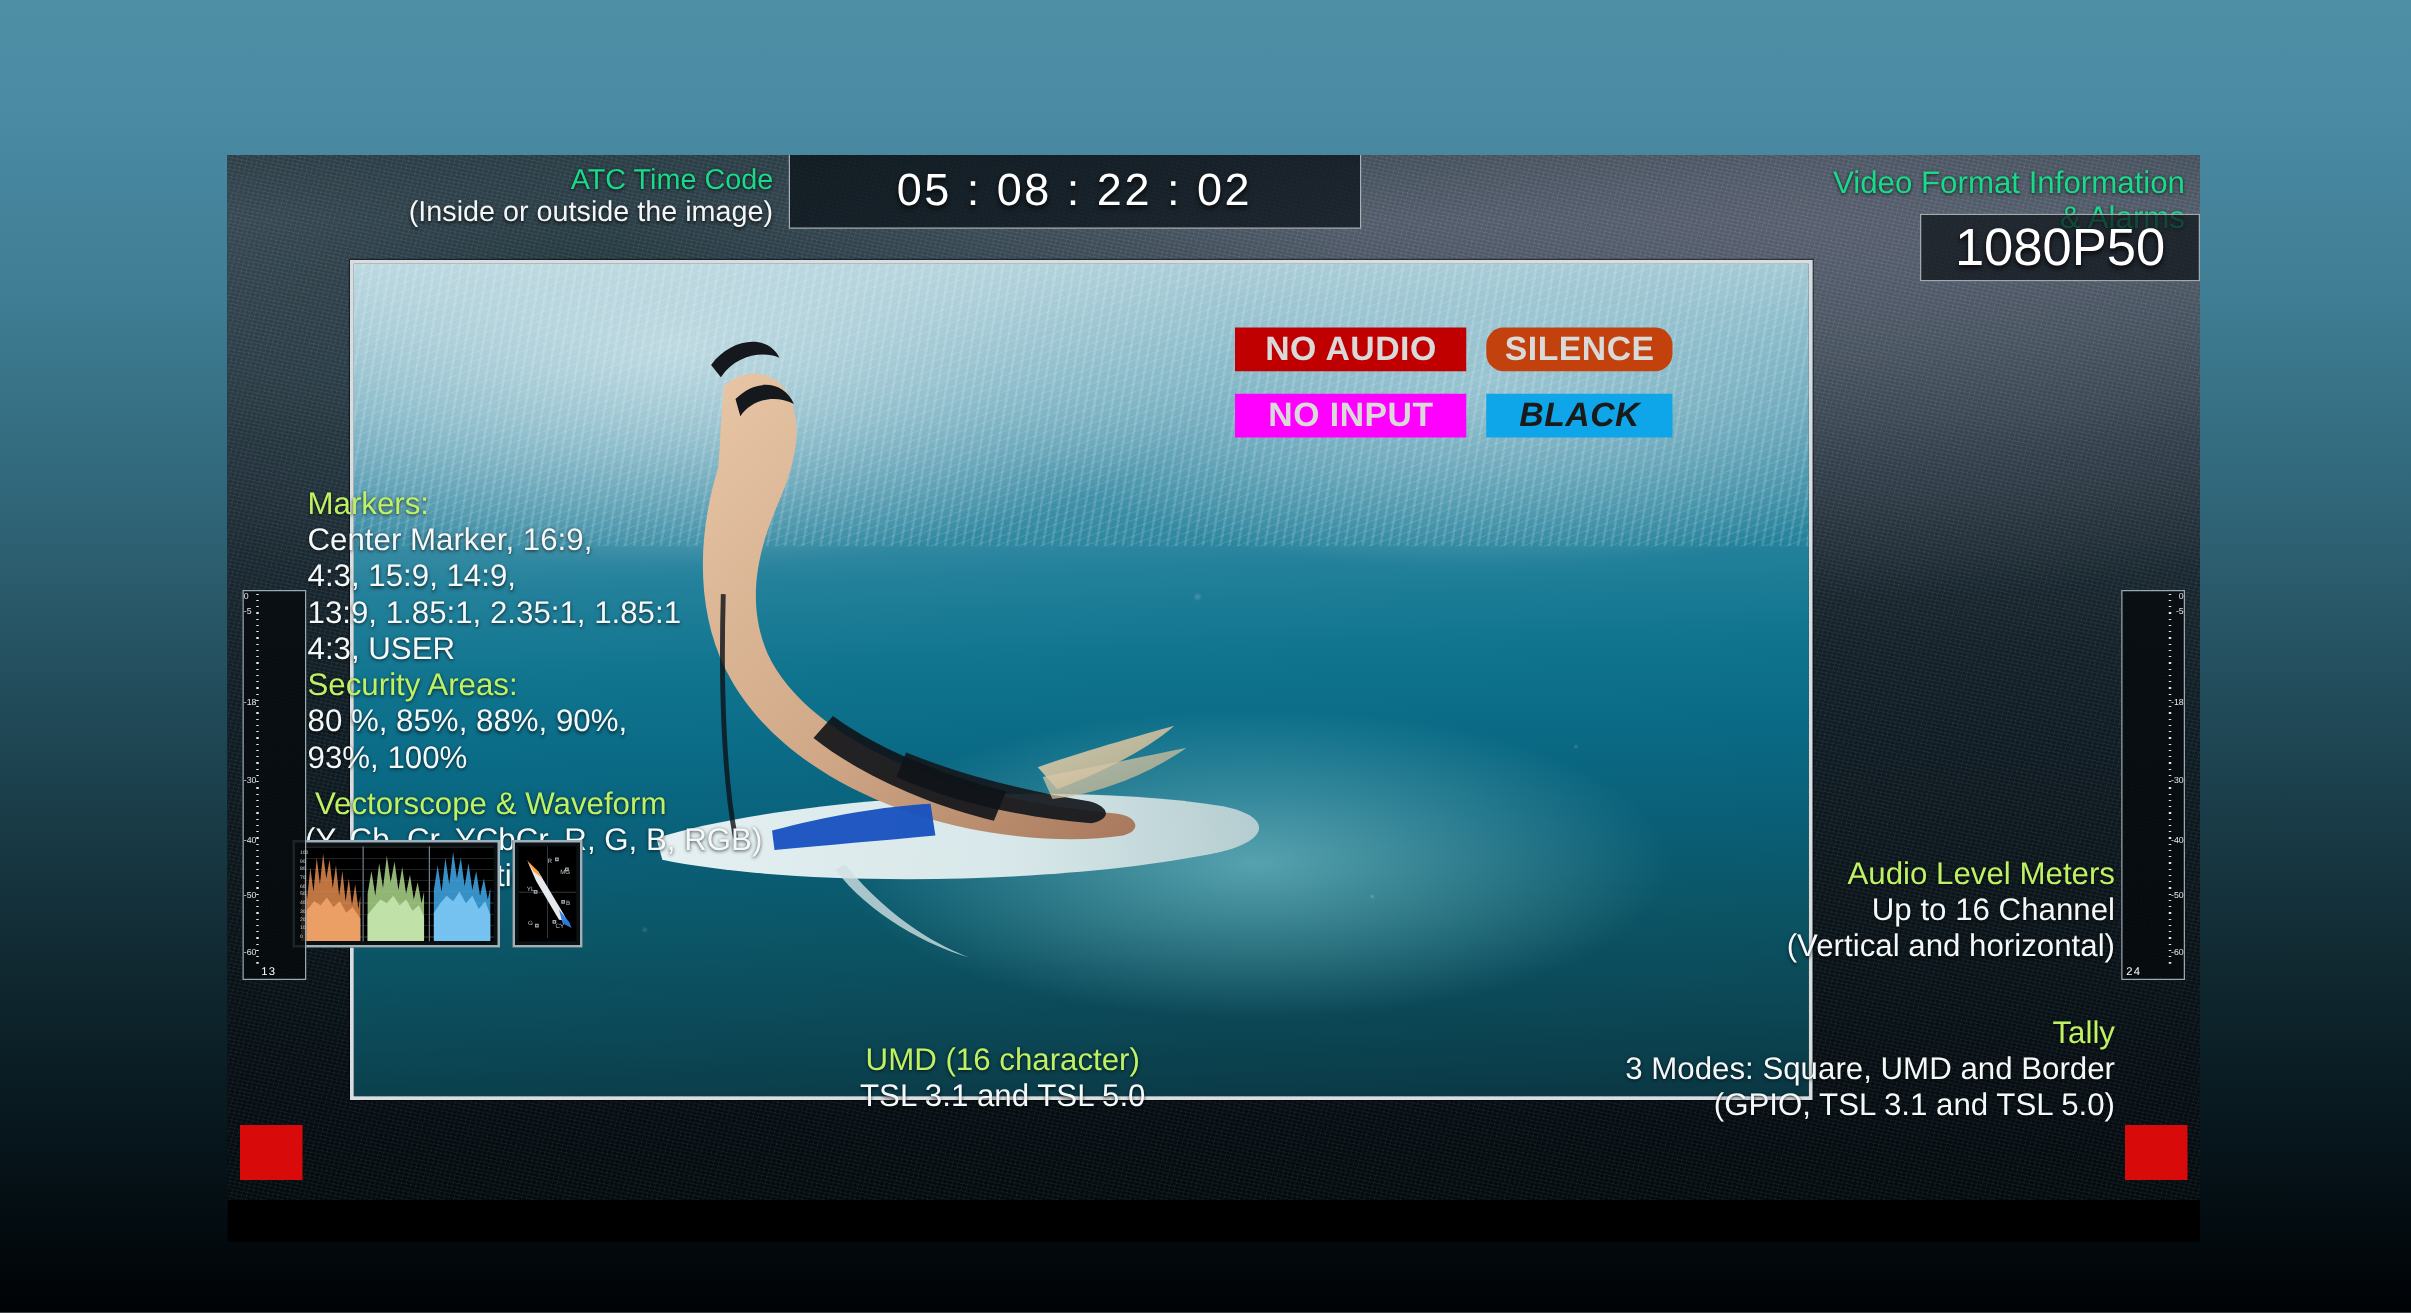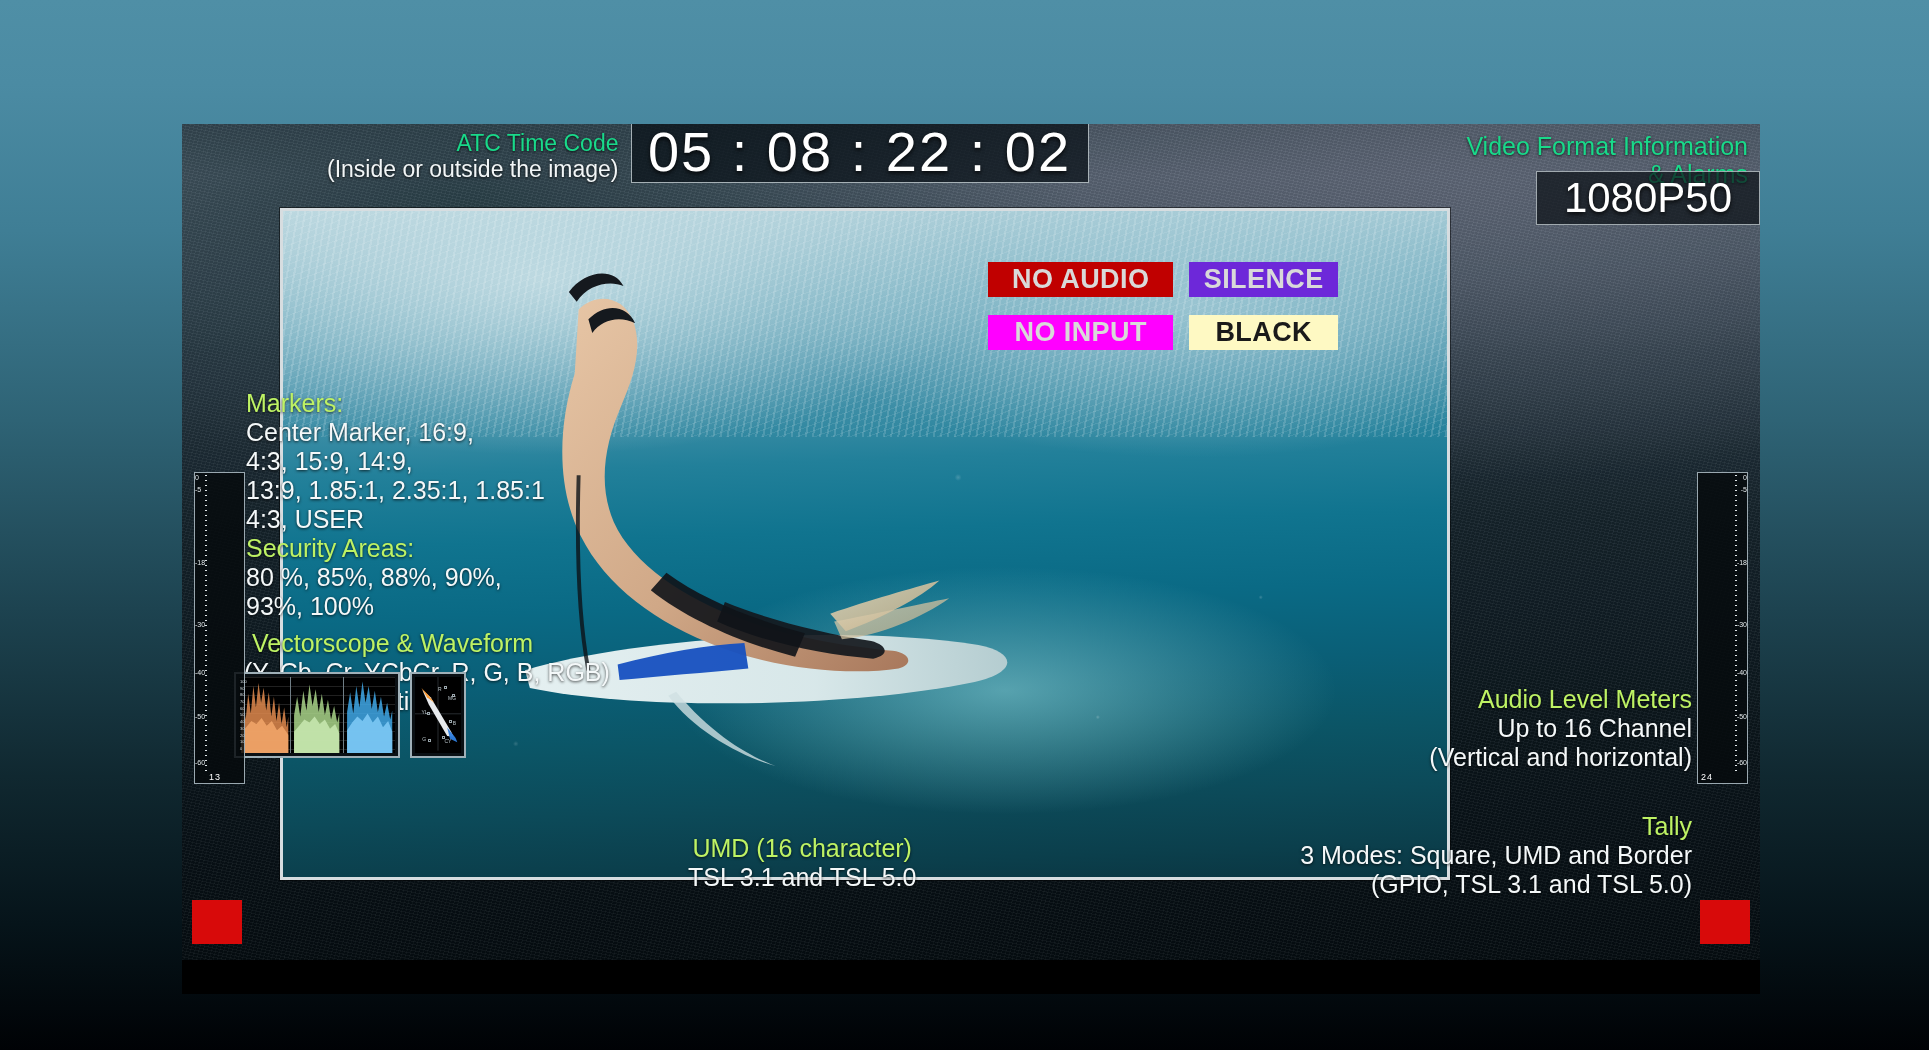--- a/index.html
+++ b/index.html
@@ -74,21 +74,21 @@
     text-shadow:0 1px 3px rgba(0,0,0,.85);white-space:nowrap;}
   .tc-sub{color:#f2f6f7;font-size:23px;font-weight:400;
     text-shadow:0 1px 3px rgba(0,0,0,.85);white-space:nowrap;}
   #tc-box{
     width:458px;height:63px;margin-top:-2px;
     background:rgba(10,18,24,.74);
     border:1px solid rgba(215,225,230,.75);
     display:flex;align-items:center;justify-content:center;
     box-sizing:border-box;
   }
-  #tc-value{color:#fff;font-size:56px;font-weight:400;letter-spacing:2px;
+  #tc-value{color:#fff;font-size:36px;font-weight:400;letter-spacing:2px;
     font-family:"Liberation Sans",sans-serif;white-space:nowrap;
     text-shadow:0 2px 4px rgba(0,0,0,.8);}
 
   
   #vfi{position:absolute;right:12px;top:8px;text-align:right;line-height:1.12;}
   #vfi .l1,#vfi .l2{color:#19d98a;font-size:25px;font-weight:500;
     text-shadow:0 1px 3px rgba(0,0,0,.8);}
   #fmt-box{
     position:absolute;right:0;top:47px;width:224px;height:54px;
     background:rgba(12,18,24,.72);border:1px solid rgba(215,225,230,.7);
@@ -259,25 +259,25 @@
     <div class="l1">Video Format Information</div>
     <div class="l2">&amp; Alarms</div>
   </div>
   <div id="fmt-box">
     <span id="fmt-value">1080P50</span>
   </div>
 
   <div id="alarms">
     <div class="alarm-row">
       <div class="alarm w1" style="background: rgb(192, 0, 0); color: rgb(217, 217, 217);">NO AUDIO</div>
-      <div class="alarm w2" style="background: #6d28d9; color: rgb(217, 217, 217);">SILENCE</div>
+      <div class="alarm w2" style="background: #c2410c; color: rgb(217, 217, 217); border-radius: 14px;">SILENCE</div>
     </div>
     <div class="alarm-row">
       <div class="alarm w1" style="background: rgb(255, 0, 255); color: rgb(217, 217, 217);">NO INPUT</div>
-      <div class="alarm w2" style="background: #fef9c3; color: rgb(26, 26, 26);">BLACK</div>
+      <div class="alarm w2" style="background: #0ea5e9; color: rgb(26, 26, 26); font-style: italic;">BLACK</div>
     </div>
   </div>
 
   <div class="block" id="markers-block">
     <div class="hl">Markers:</div>
     <div class="tx">Center Marker, 16:9,</div>
     <div class="tx">4:3, 15:9, 14:9,</div>
     <div class="tx">13:9, 1.85:1, 2.35:1, 1.85:1</div>
     <div class="tx">4:3, USER</div>
     <div class="hl">Security Areas:</div>

